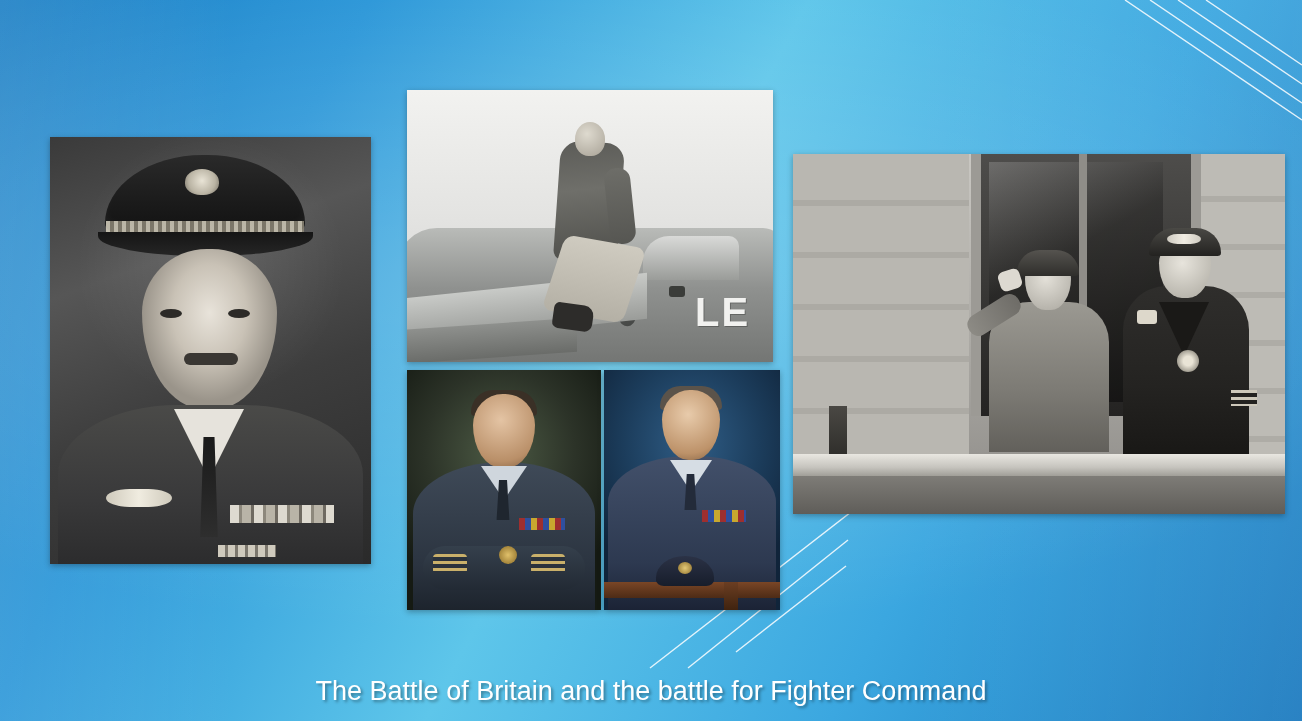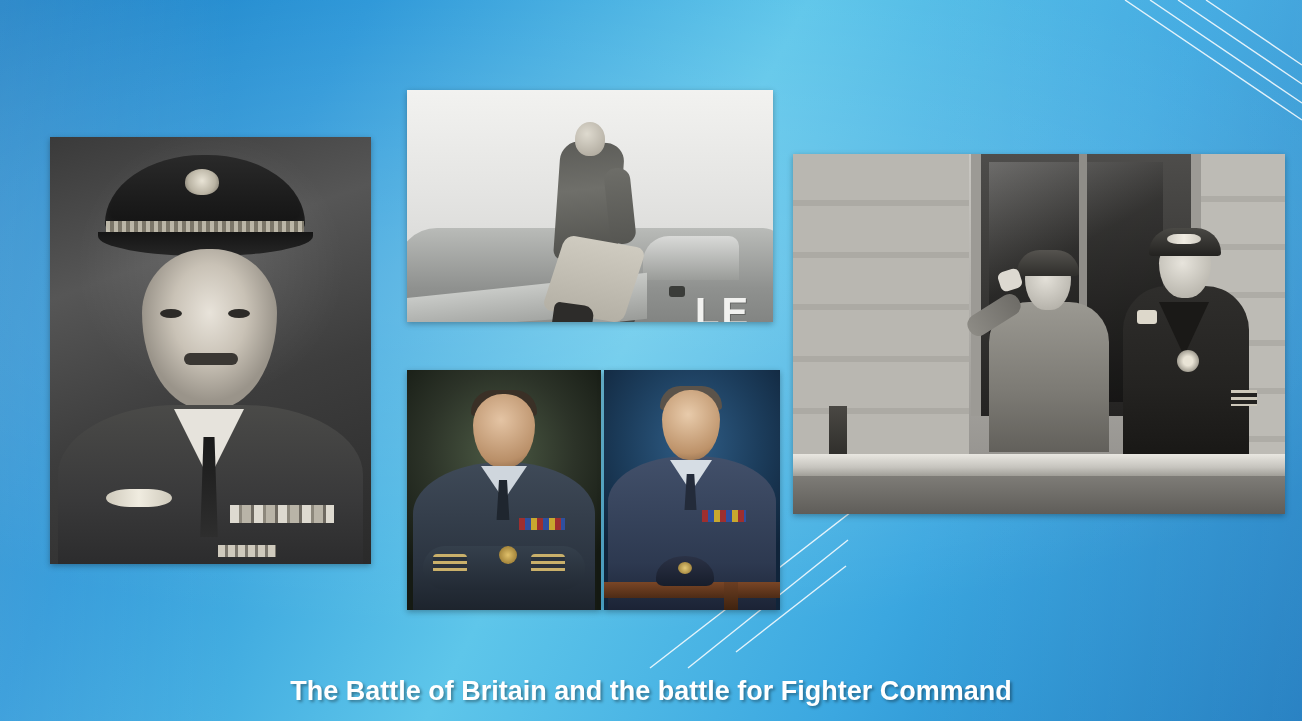--- a/index.html
+++ b/index.html
@@ -37,21 +37,21 @@
     text-shadow: 2px 2px 3px rgba(0,0,0,0.35);
   }
   .subtitle {
     position: absolute;
     left: 0;
     bottom: 14px;
     width: 1302px;
     text-align: center;
     color: #ffffff;
     font-size: 27px;
-    font-weight: bold;
+    font-weight: normal;
     text-shadow: 2px 2px 3px rgba(0,0,0,0.35);
   }
   
   .lines {
     position: absolute;
     inset: 0;
     pointer-events: none;
   }
   .lines line {
     stroke: #ffffff;
@@ -135,21 +135,21 @@
   #photo-dowding .ribbons {
     position: absolute; left: 180px; top: 368px; width: 104px; height: 18px;
     background: repeating-linear-gradient(90deg, #dedad0 0 9px, #8d887c 9px 12px, #b9b4a7 12px 21px, #6f6a61 21px 24px);
   }
   #photo-dowding .ribbons2 {
     position: absolute; left: 168px; top: 408px; width: 58px; height: 12px;
     background: repeating-linear-gradient(90deg, #cfcabd 0 7px, #7c776d 7px 10px);
   }
 
   
-  #photo-bader { left: 407px; top: 90px; width: 366px; height: 232px; }
+  #photo-bader { left: 407px; top: 90px; width: 366px; height: 272px; }
   #photo-bader .inner {
     background: linear-gradient(180deg, #f2f2f0 0%, #e4e4e2 45%, #cfcfcd 100%);
   }
   #photo-bader .fuselage {
     position: absolute; left: -10px; top: 138px; right: -10px; height: 150px;
     background: linear-gradient(180deg, #b9bbb8 0%, #8f918f 40%, #6e706e 100%);
     border-radius: 40px 20px 0 0;
   }
   #photo-bader .wing {
     position: absolute; left: -10px; top: 196px; width: 250px; height: 46px;

